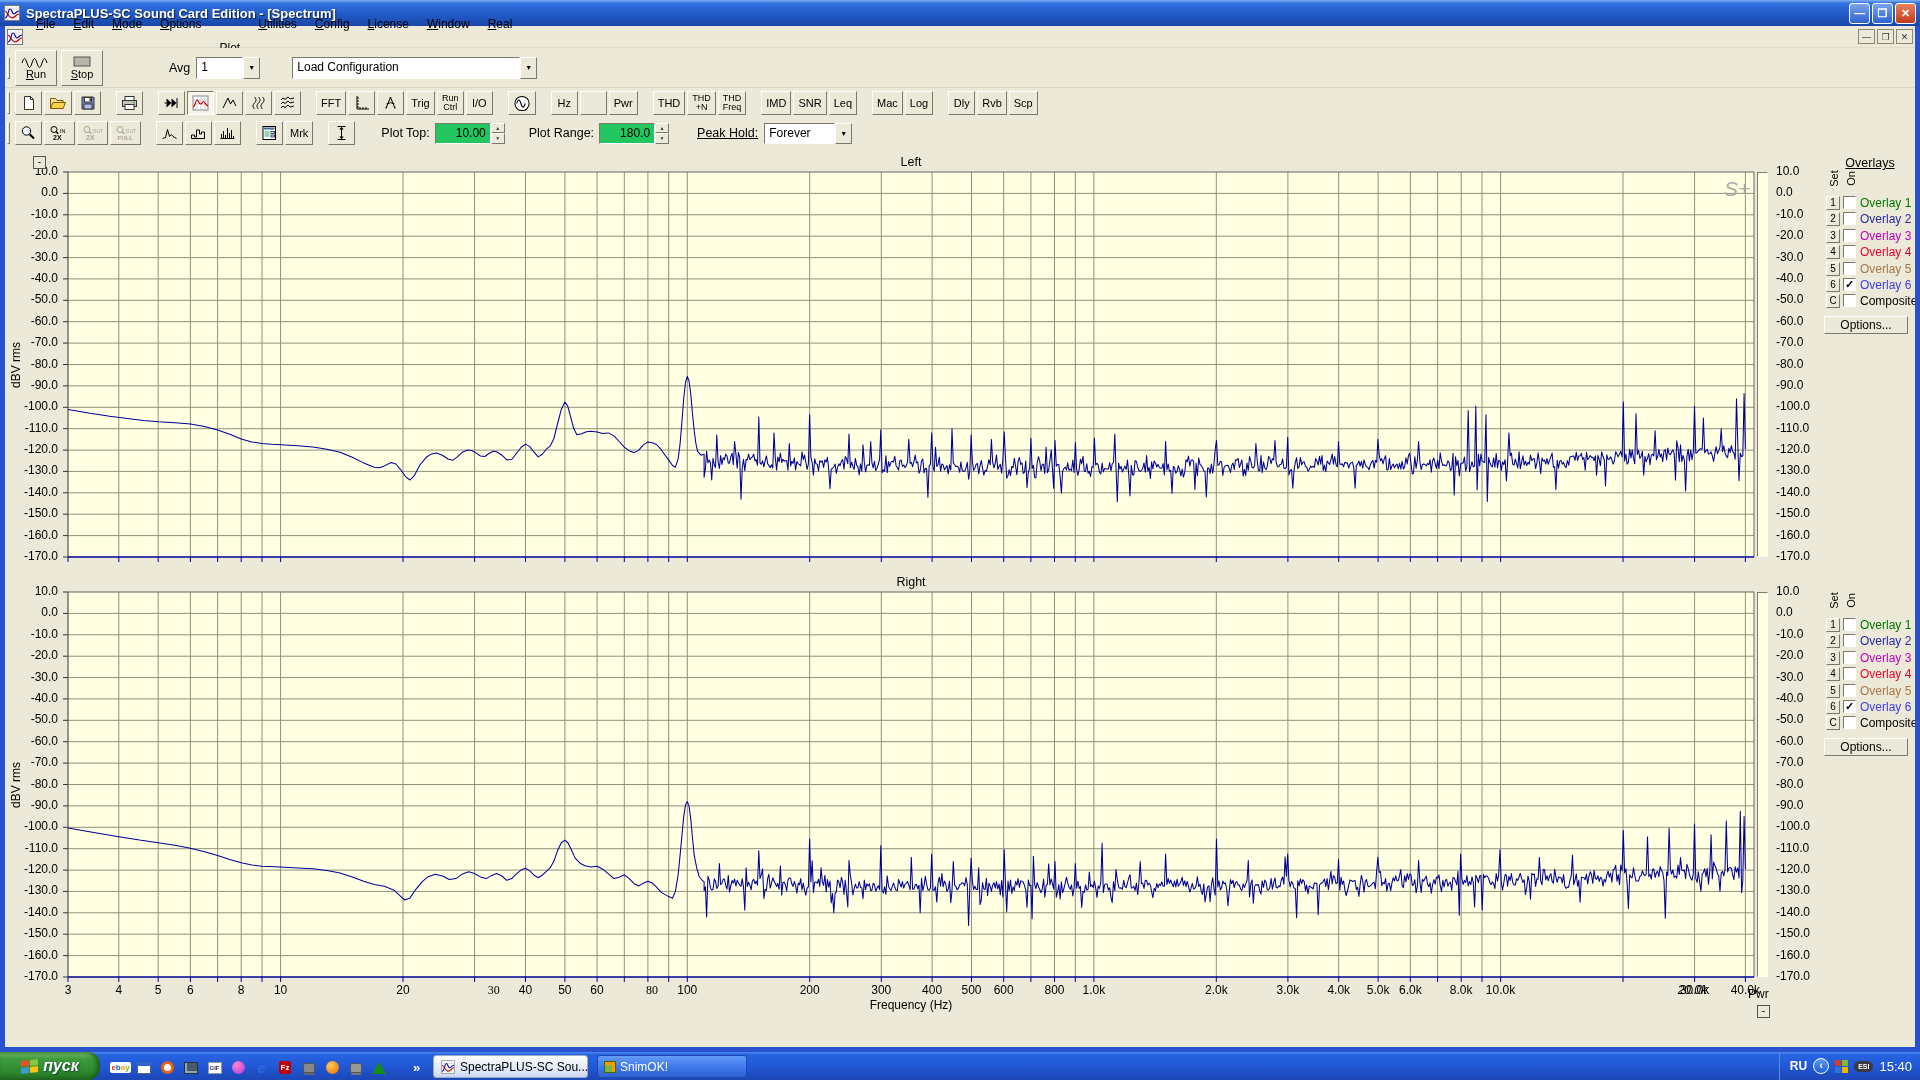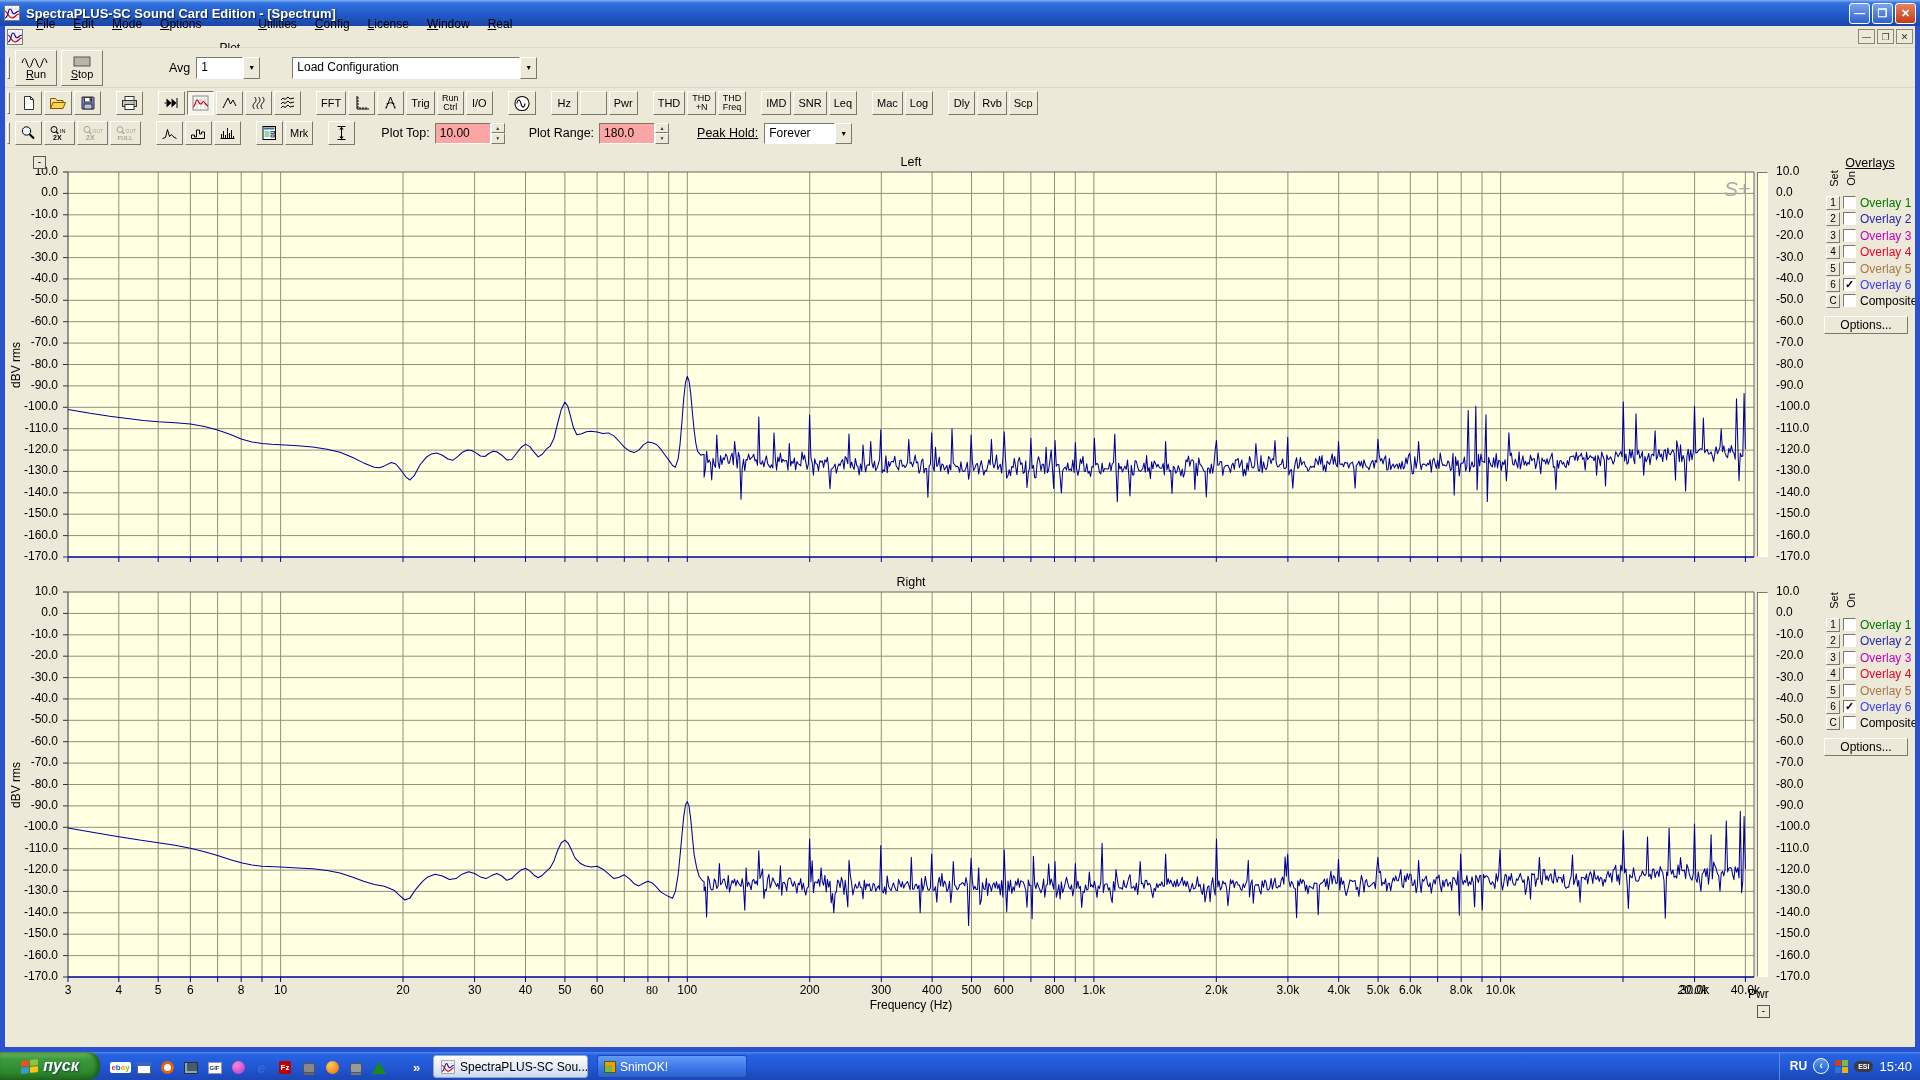--- a/index.html
+++ b/index.html
@@ -18,21 +18,21 @@
   .menubar{position:absolute;left:5px;right:5px;top:26px;height:22px;background:#ECE9D8;display:flex;align-items:center;padding-left:2px;border-bottom:1px solid #E0DCC8;}
   .mi{display:inline-block;padding:3px 9px 4px 9px;font-size:12px;color:#000;}
   .mi::first-letter{text-decoration:underline;}
   .mdictl{margin-left:auto;display:flex;gap:2px;margin-right:2px;}
   .mdib{width:17px;height:15px;border:1px solid #8A8778;background:#ECE9D8;font-size:9px;display:flex;align-items:center;justify-content:center;color:#333;}
   
   .tbar{position:absolute;left:5px;right:5px;background:#ECE9D8;display:flex;align-items:center;}
   .grip{width:3px;height:22px;margin:0 5px 0 2px;border:1px solid;border-color:#FFF #7A7A6A #7A7A6A #FFF;}
   .raised{border:1px solid;border-color:#FFF #7A7A6A #7A7A6A #FFF;background:#ECE9D8;}
   .pressed{border-color:#7A7A6A #FFF #FFF #7A7A6A !important;background:#F6F5EC !important;}
-  .sunken{border:1px solid;border-color:#7A7A6A #FFF #FFF #7A7A6A;background:#fca5a5;}
+  .sunken{border:1px solid;border-color:#7A7A6A #FFF #FFF #7A7A6A;background:#22c55e;text-align:right;}
   .bigbtn{width:42px;height:36px;display:flex;flex-direction:column;align-items:center;justify-content:center;margin-right:4px;}
   .rs-label{font-size:11px;line-height:11px;display:block;}
   .rs-label::first-letter{text-decoration:underline;}
   .combo{display:flex;height:22px;}
   .combo .fld{border:1px solid;border-color:#7A7A6A #FFF #FFF #7A7A6A;background:#FFF;font-size:12px;padding:2px 4px;flex:1;white-space:nowrap;overflow:hidden;}
   .combo .arr{width:17px;border:1px solid;border-color:#FFF #7A7A6A #7A7A6A #FFF;background:#ECE9D8;font-size:7px;display:flex;align-items:center;justify-content:center;}
   .tbbtn{height:24px;min-width:27px;padding:1px 4px;display:flex;align-items:center;justify-content:center;font-size:11px;color:#000;}
   .tbbtn .two{font-size:9px;line-height:9px;white-space:pre-line;text-align:center;}
   .tbbtn.dis{color:#A8A49A;}
   .spin{display:flex;flex-direction:column;width:14px;height:21px;}
@@ -529,21 +529,21 @@
       <div class="rot" style="left: -24px; top: 628.5px; width: 80px; height: 16px;">dBV rms</div>
       <div class="pwrstrip" style="left: 1757px; top: 444px; height: 385px;"></div>
       <div class="minibox" style="left: 33px; top: 8px;">-</div>
       <div class="xtick" style="left: 43px; top: 835px; width: 50px; text-align: center;">3</div>
       <div class="xtick" style="left: 93.8056px; top: 835px; width: 50px; text-align: center;">4</div>
       <div class="xtick" style="left: 133.214px; top: 835px; width: 50px; text-align: center;">5</div>
       <div class="xtick" style="left: 165.412px; top: 835px; width: 50px; text-align: center;">6</div>
       <div class="xtick" style="left: 216.218px; top: 835px; width: 50px; text-align: center;">8</div>
       <div class="xtick" style="left: 255.626px; top: 835px; width: 50px; text-align: center;">10</div>
       <div class="xtick" style="left: 378.038px; top: 835px; width: 50px; text-align: center;">20</div>
-      <div class="xtick" style="left: 449.644px; top: 835px; width: 50px; text-align: center;">30</div>
+      <div class="xtick" style="left: 449.644px; top: 835px; width: 50px; text-align: right; font-family: Liberation Serif, serif;">30</div>
       <div class="xtick" style="left: 500.45px; top: 835px; width: 50px; text-align: center;">40</div>
       <div class="xtick" style="left: 539.858px; top: 835px; width: 50px; text-align: center;">50</div>
       <div class="xtick" style="left: 572.057px; top: 835px; width: 50px; text-align: center;">60</div>
       <div class="xtick" style="left: 646px; top: 835px; width: 50px; text-align: left; font-family: Liberation Serif, serif;">80</div>
       <div class="xtick" style="left: 662.27px; top: 835px; width: 50px; text-align: center;">100</div>
       <div class="xtick" style="left: 784.682px; top: 835px; width: 50px; text-align: center;">200</div>
       <div class="xtick" style="left: 856.289px; top: 835px; width: 50px; text-align: center;">300</div>
       <div class="xtick" style="left: 907.095px; top: 835px; width: 50px; text-align: center;">400</div>
       <div class="xtick" style="left: 946.502px; top: 835px; width: 50px; text-align: center;">500</div>
       <div class="xtick" style="left: 978.701px; top: 835px; width: 50px; text-align: center;">600</div>

